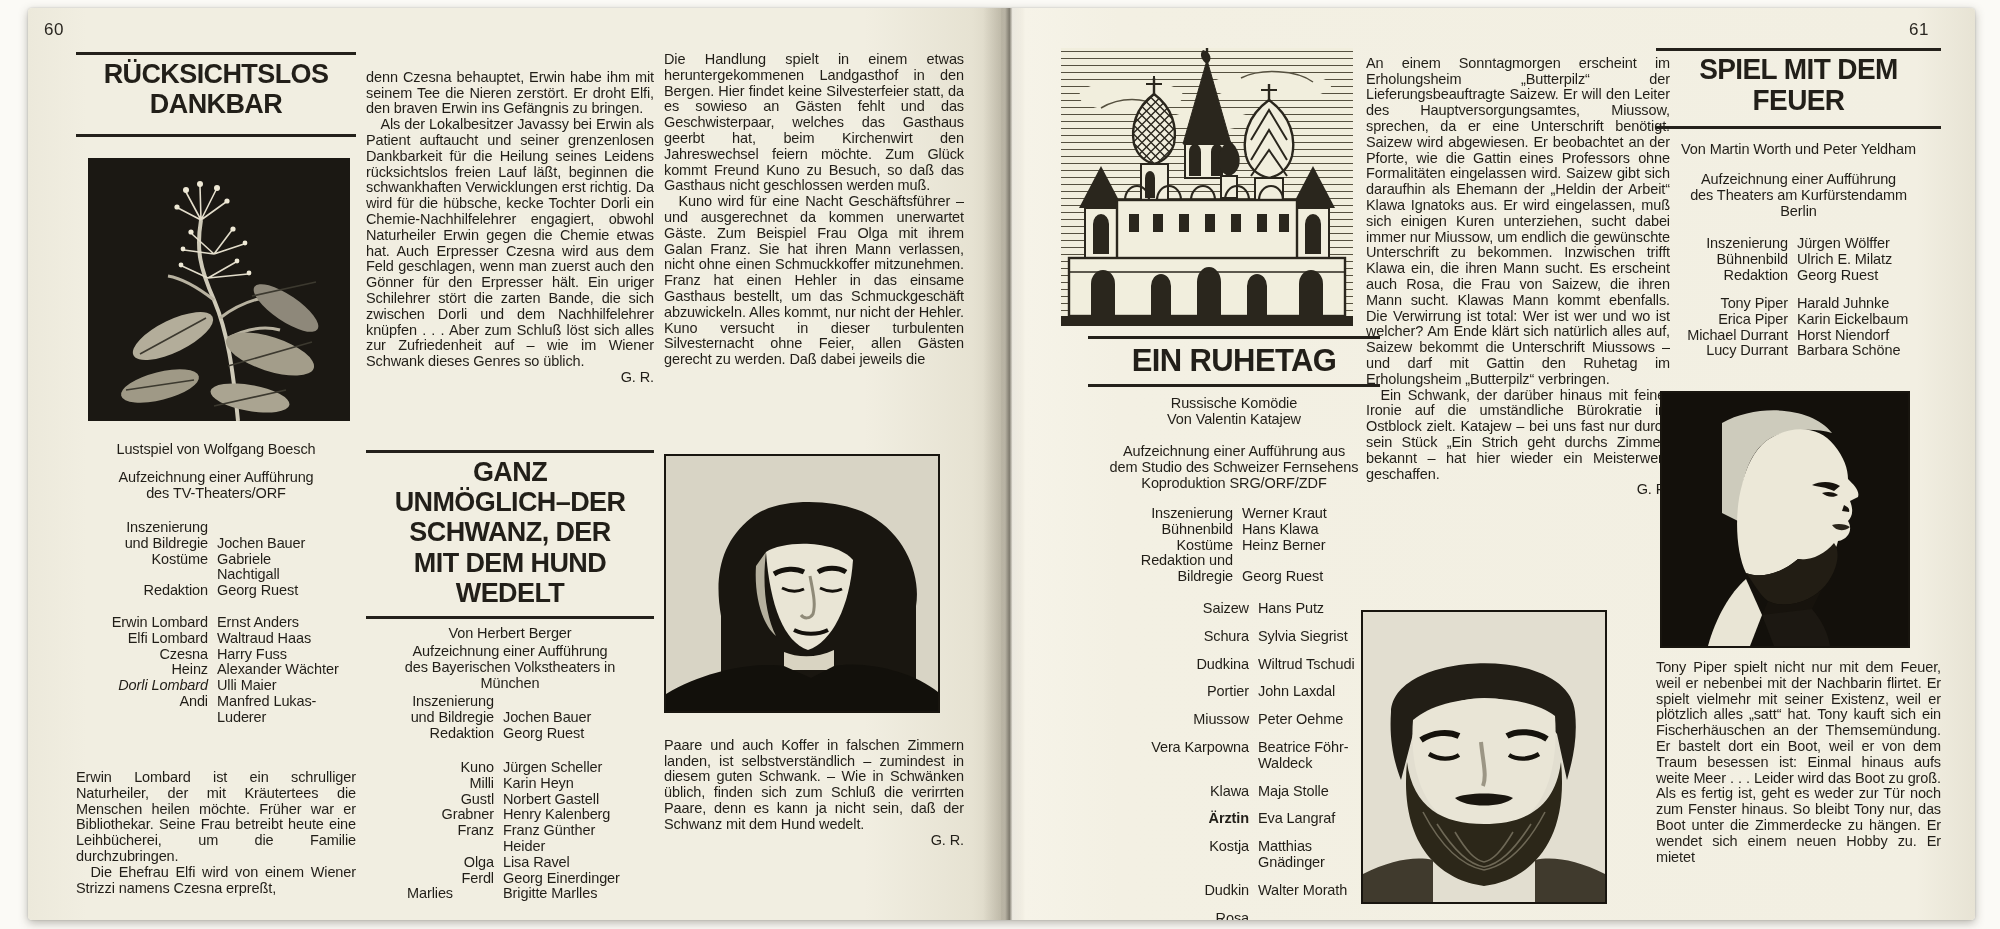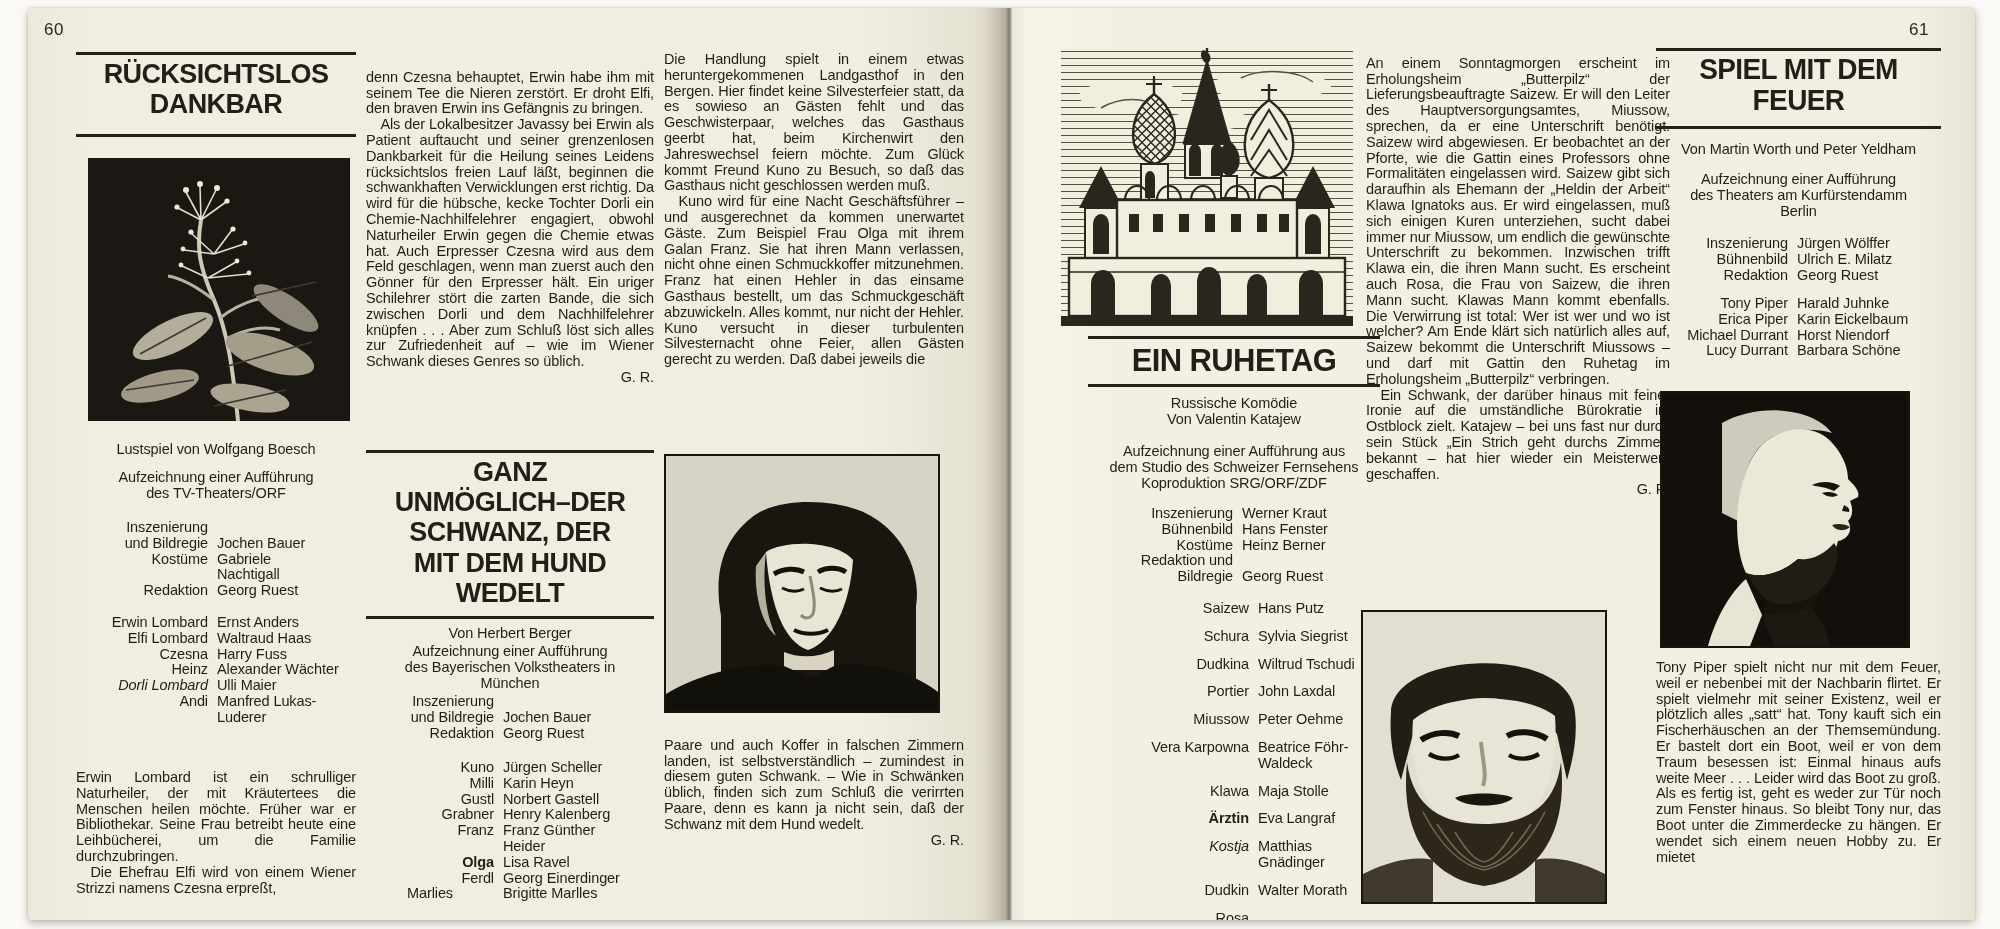--- a/index.html
+++ b/index.html
@@ -176,21 +176,21 @@
           <div class="crow">
         <span class="role" style="width:128px;">Grabner</span>
         <span class="name">Henry Kalenberg</span>
       </div>
           <div class="crow">
         <span class="role" style="width:128px;">Franz</span>
         <span class="name">Franz Günther
 Heider</span>
       </div>
           <div class="crow">
-        <span class="role" style="width:128px;font-weight:bold;">Olga</span>
+        <span class="role" style="width:128px;">Olga</span>
         <span class="name">Lisa Ravel</span>
       </div>
           <div class="crow">
         <span class="role" style="width:128px;">Ferdl</span>
         <span class="name">Georg Einerdinger</span>
       </div>
           <div class="crow">
         <span class="role" style="width:128px;text-align:center;">Marlies</span>
         <span class="name">Brigitte Marlles</span>
       </div>
@@ -295,21 +295,21 @@
 dem Studio des Schweizer Fernsehens
 Koproduktion SRG/ORF/ZDF</div>
 
     <div class="abs txt ctable" style="left:87px;top:498px;width:292px;">
           <div class="crow">
         <span class="role" style="width:145px;">Inszenierung</span>
         <span class="name">Werner Kraut</span>
       </div>
           <div class="crow">
         <span class="role" style="width:145px;">Bühnenbild</span>
-        <span class="name">Hans Fenster</span>
+        <span class="name">Hans Klawa</span>
       </div>
           <div class="crow">
         <span class="role" style="width:145px;">Kostüme</span>
         <span class="name">Heinz Berner</span>
       </div>
           <div class="crow">
         <span class="role" style="width:145px;">Redaktion und
 Bildregie</span>
         <span class="name">
 Georg Ruest</span>
@@ -344,21 +344,21 @@
       </div>
           <div class="crow">
         <span class="role" style="width:145px;">Klawa</span>
         <span class="name">Maja Stolle</span>
       </div>
           <div class="crow">
         <span class="role" style="width:145px;font-weight:bold;">Ärztin</span>
         <span class="name">Eva Langraf</span>
       </div>
           <div class="crow">
-        <span class="role" style="width:145px;font-style:italic;">Kostja</span>
+        <span class="role" style="width:145px;">Kostja</span>
         <span class="name">Matthias
 Gnädinger</span>
       </div>
           <div class="crow">
         <span class="role" style="width:145px;">Dudkin</span>
         <span class="name">Walter Morath</span>
       </div>
           <div class="crow">
         <span class="role" style="width:145px;">Rosa
 Jeremejewna</span>

